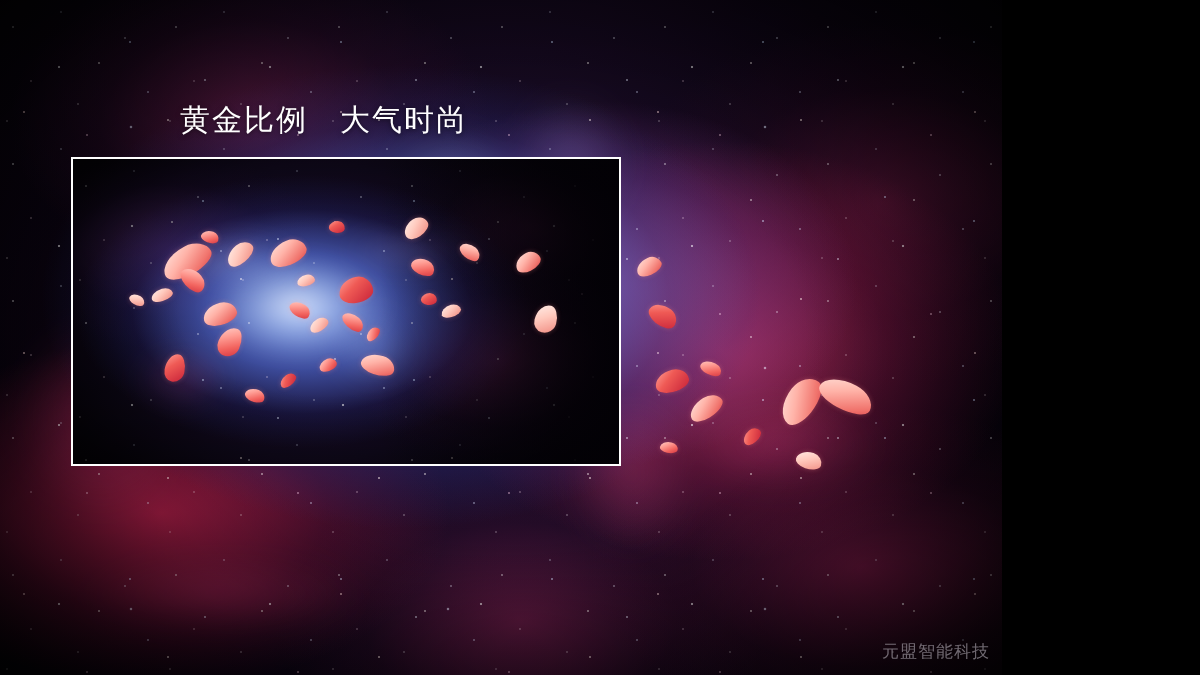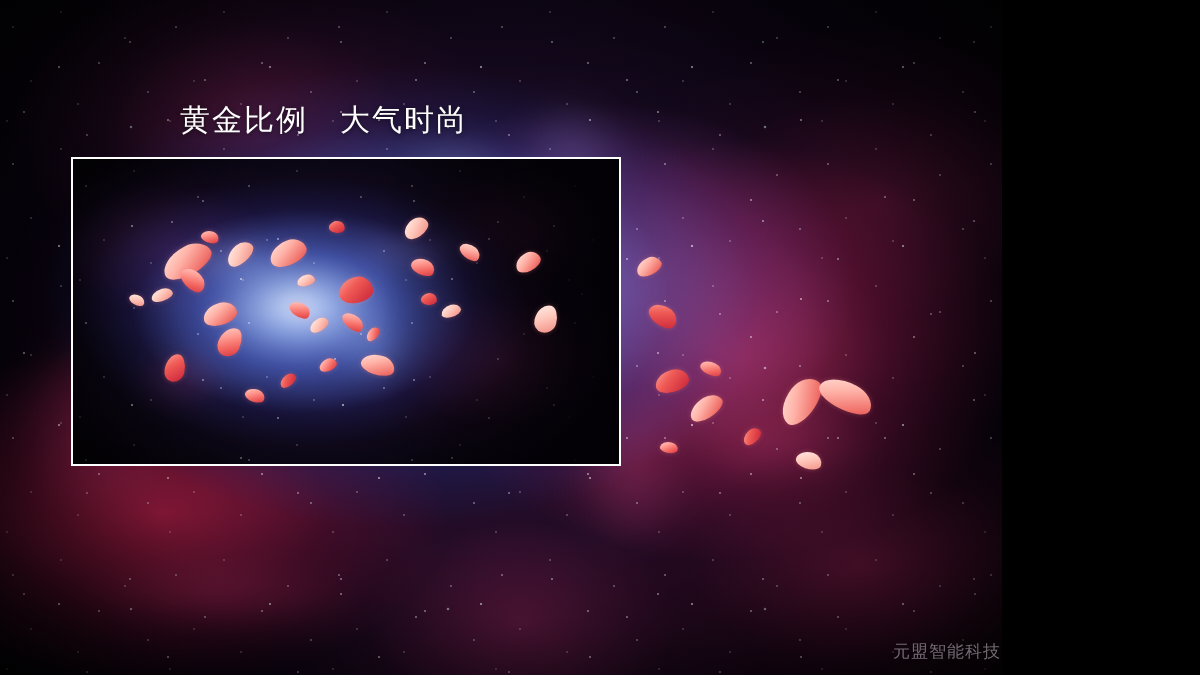--- a/index.html
+++ b/index.html
@@ -177,21 +177,21 @@
   #body-copy .line {
     font-size: 20px;
     line-height: 43px;
     color: #ffffff;
     letter-spacing: 0.5px;
     white-space: nowrap;
     text-shadow: 0 1px 4px rgba(0,0,0,0.50);
   }
   #watermark {
     position: absolute;
-    right: 1px;
+    right: 12px;
     bottom: 12px;
     font-size: 17px;
     letter-spacing: 1px;
     color: rgba(175,168,178,0.62);
   }
 </style>
 </head>
 <body>
 
 <div id="slide">

